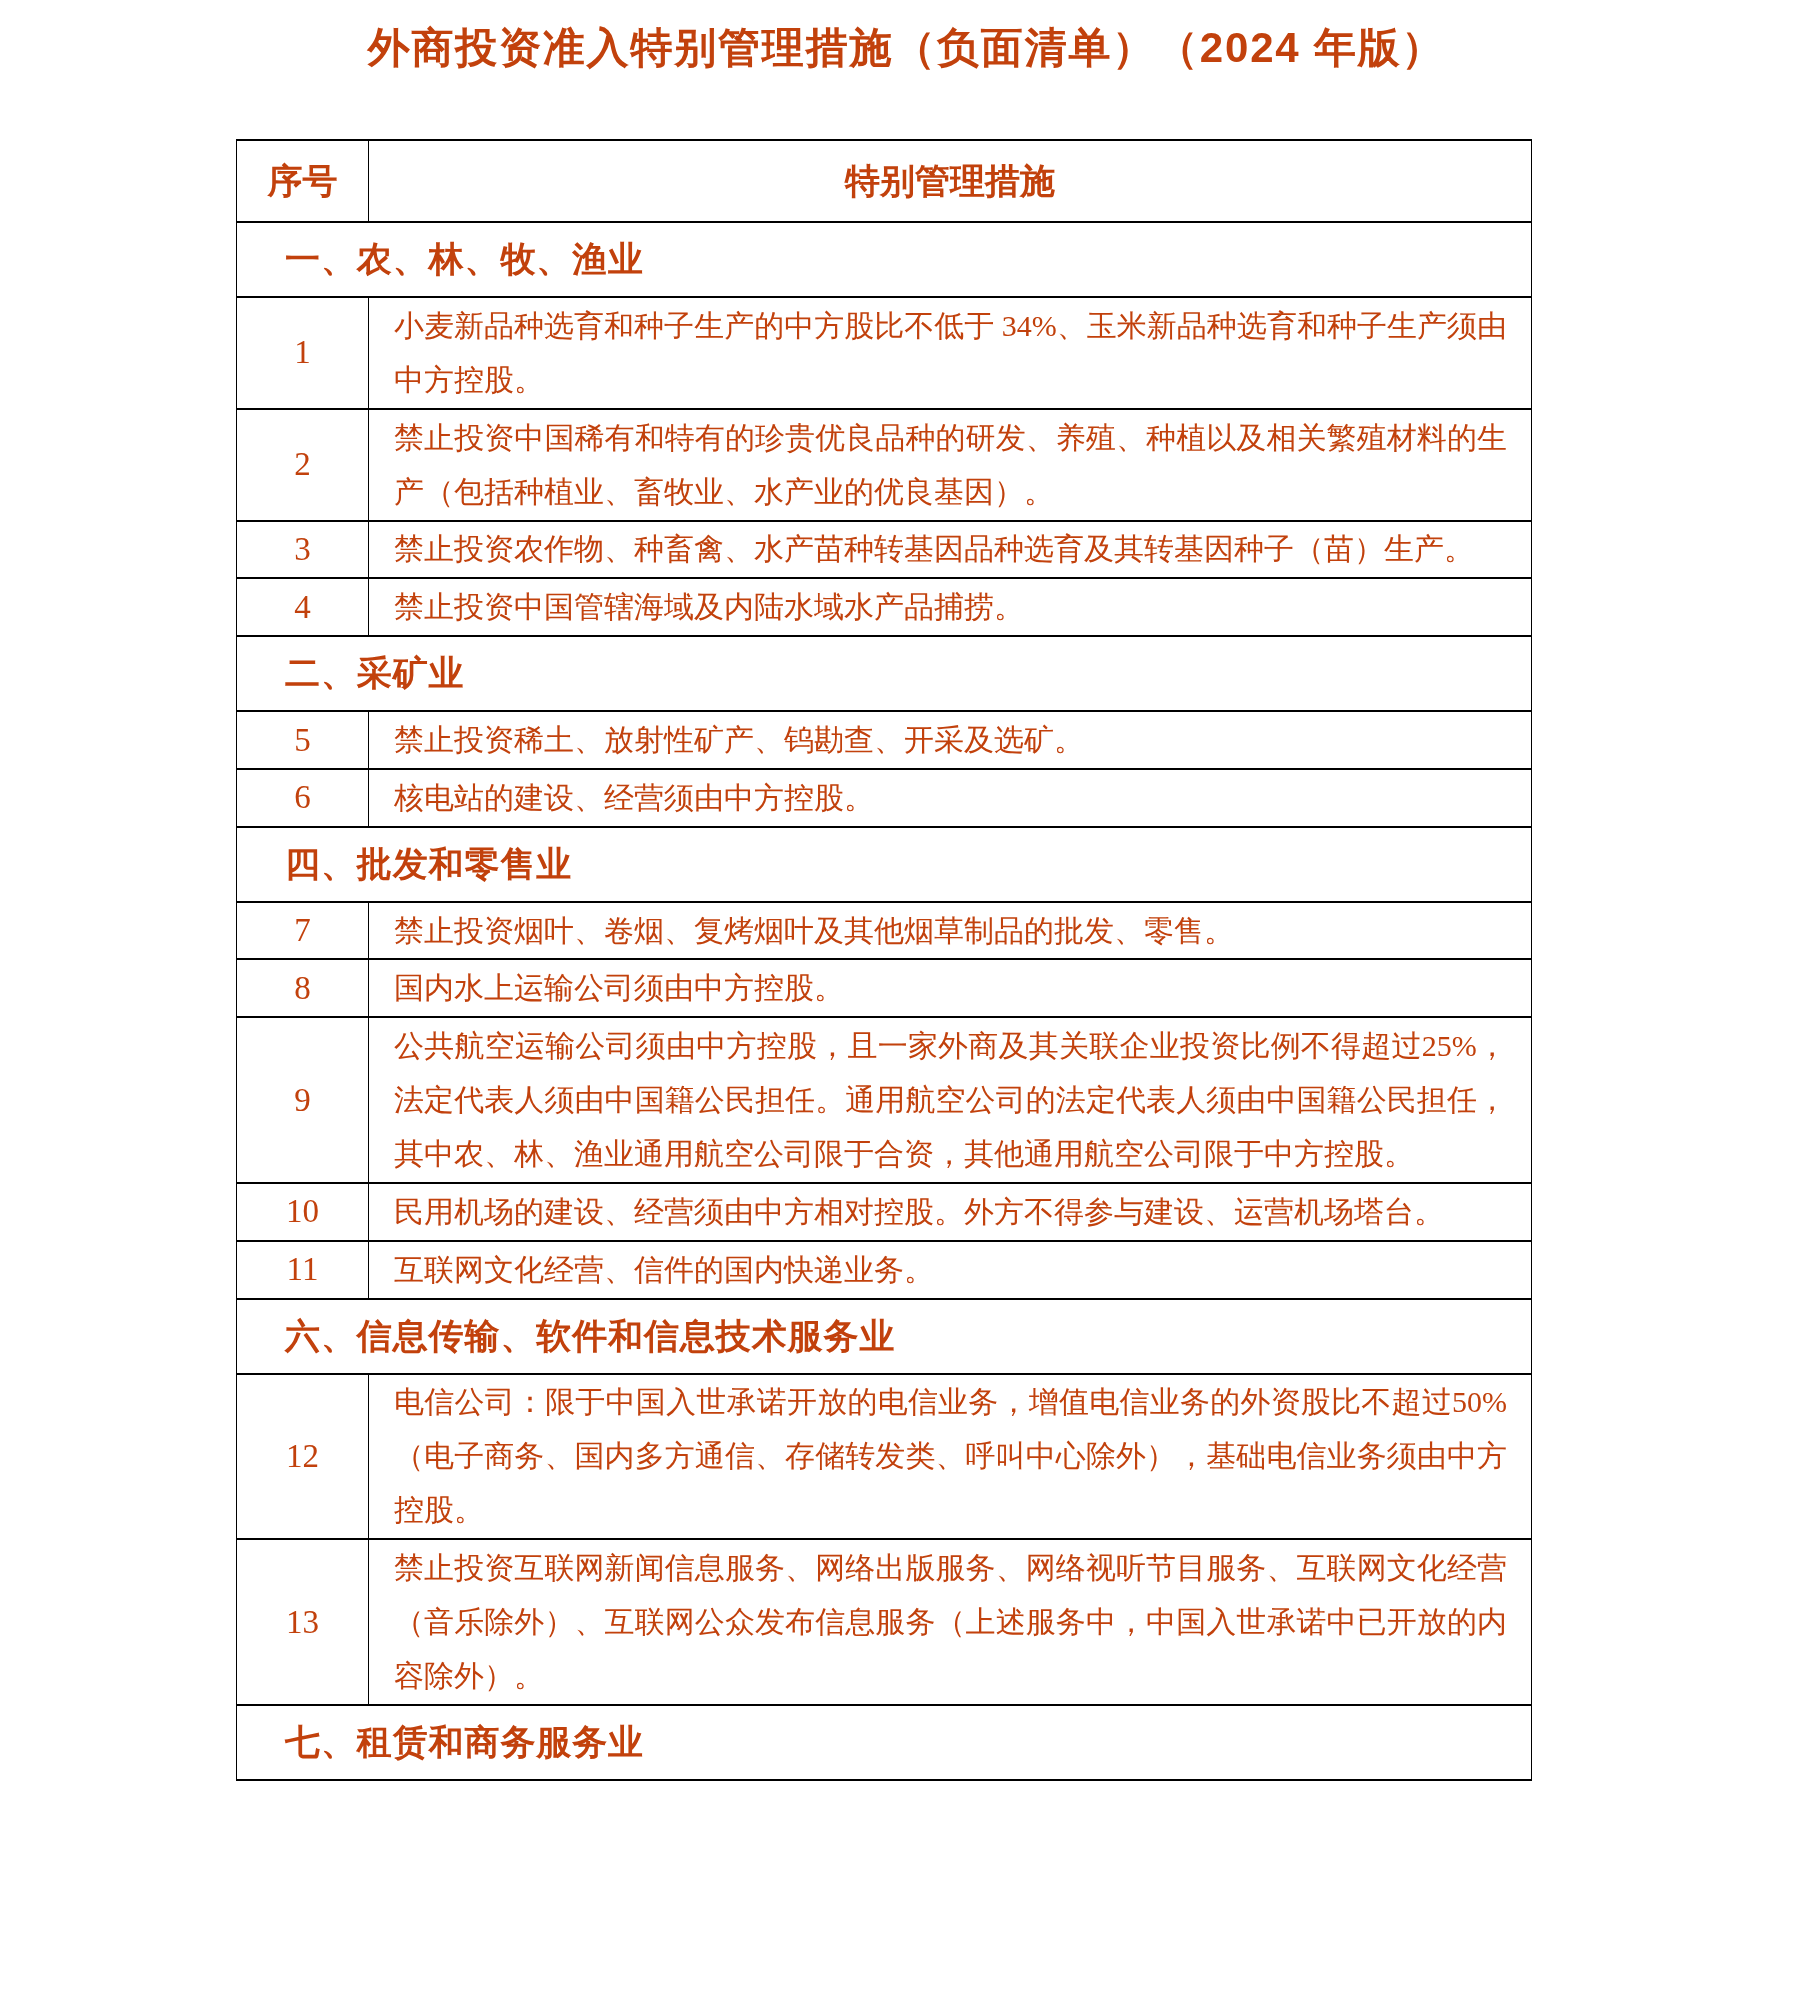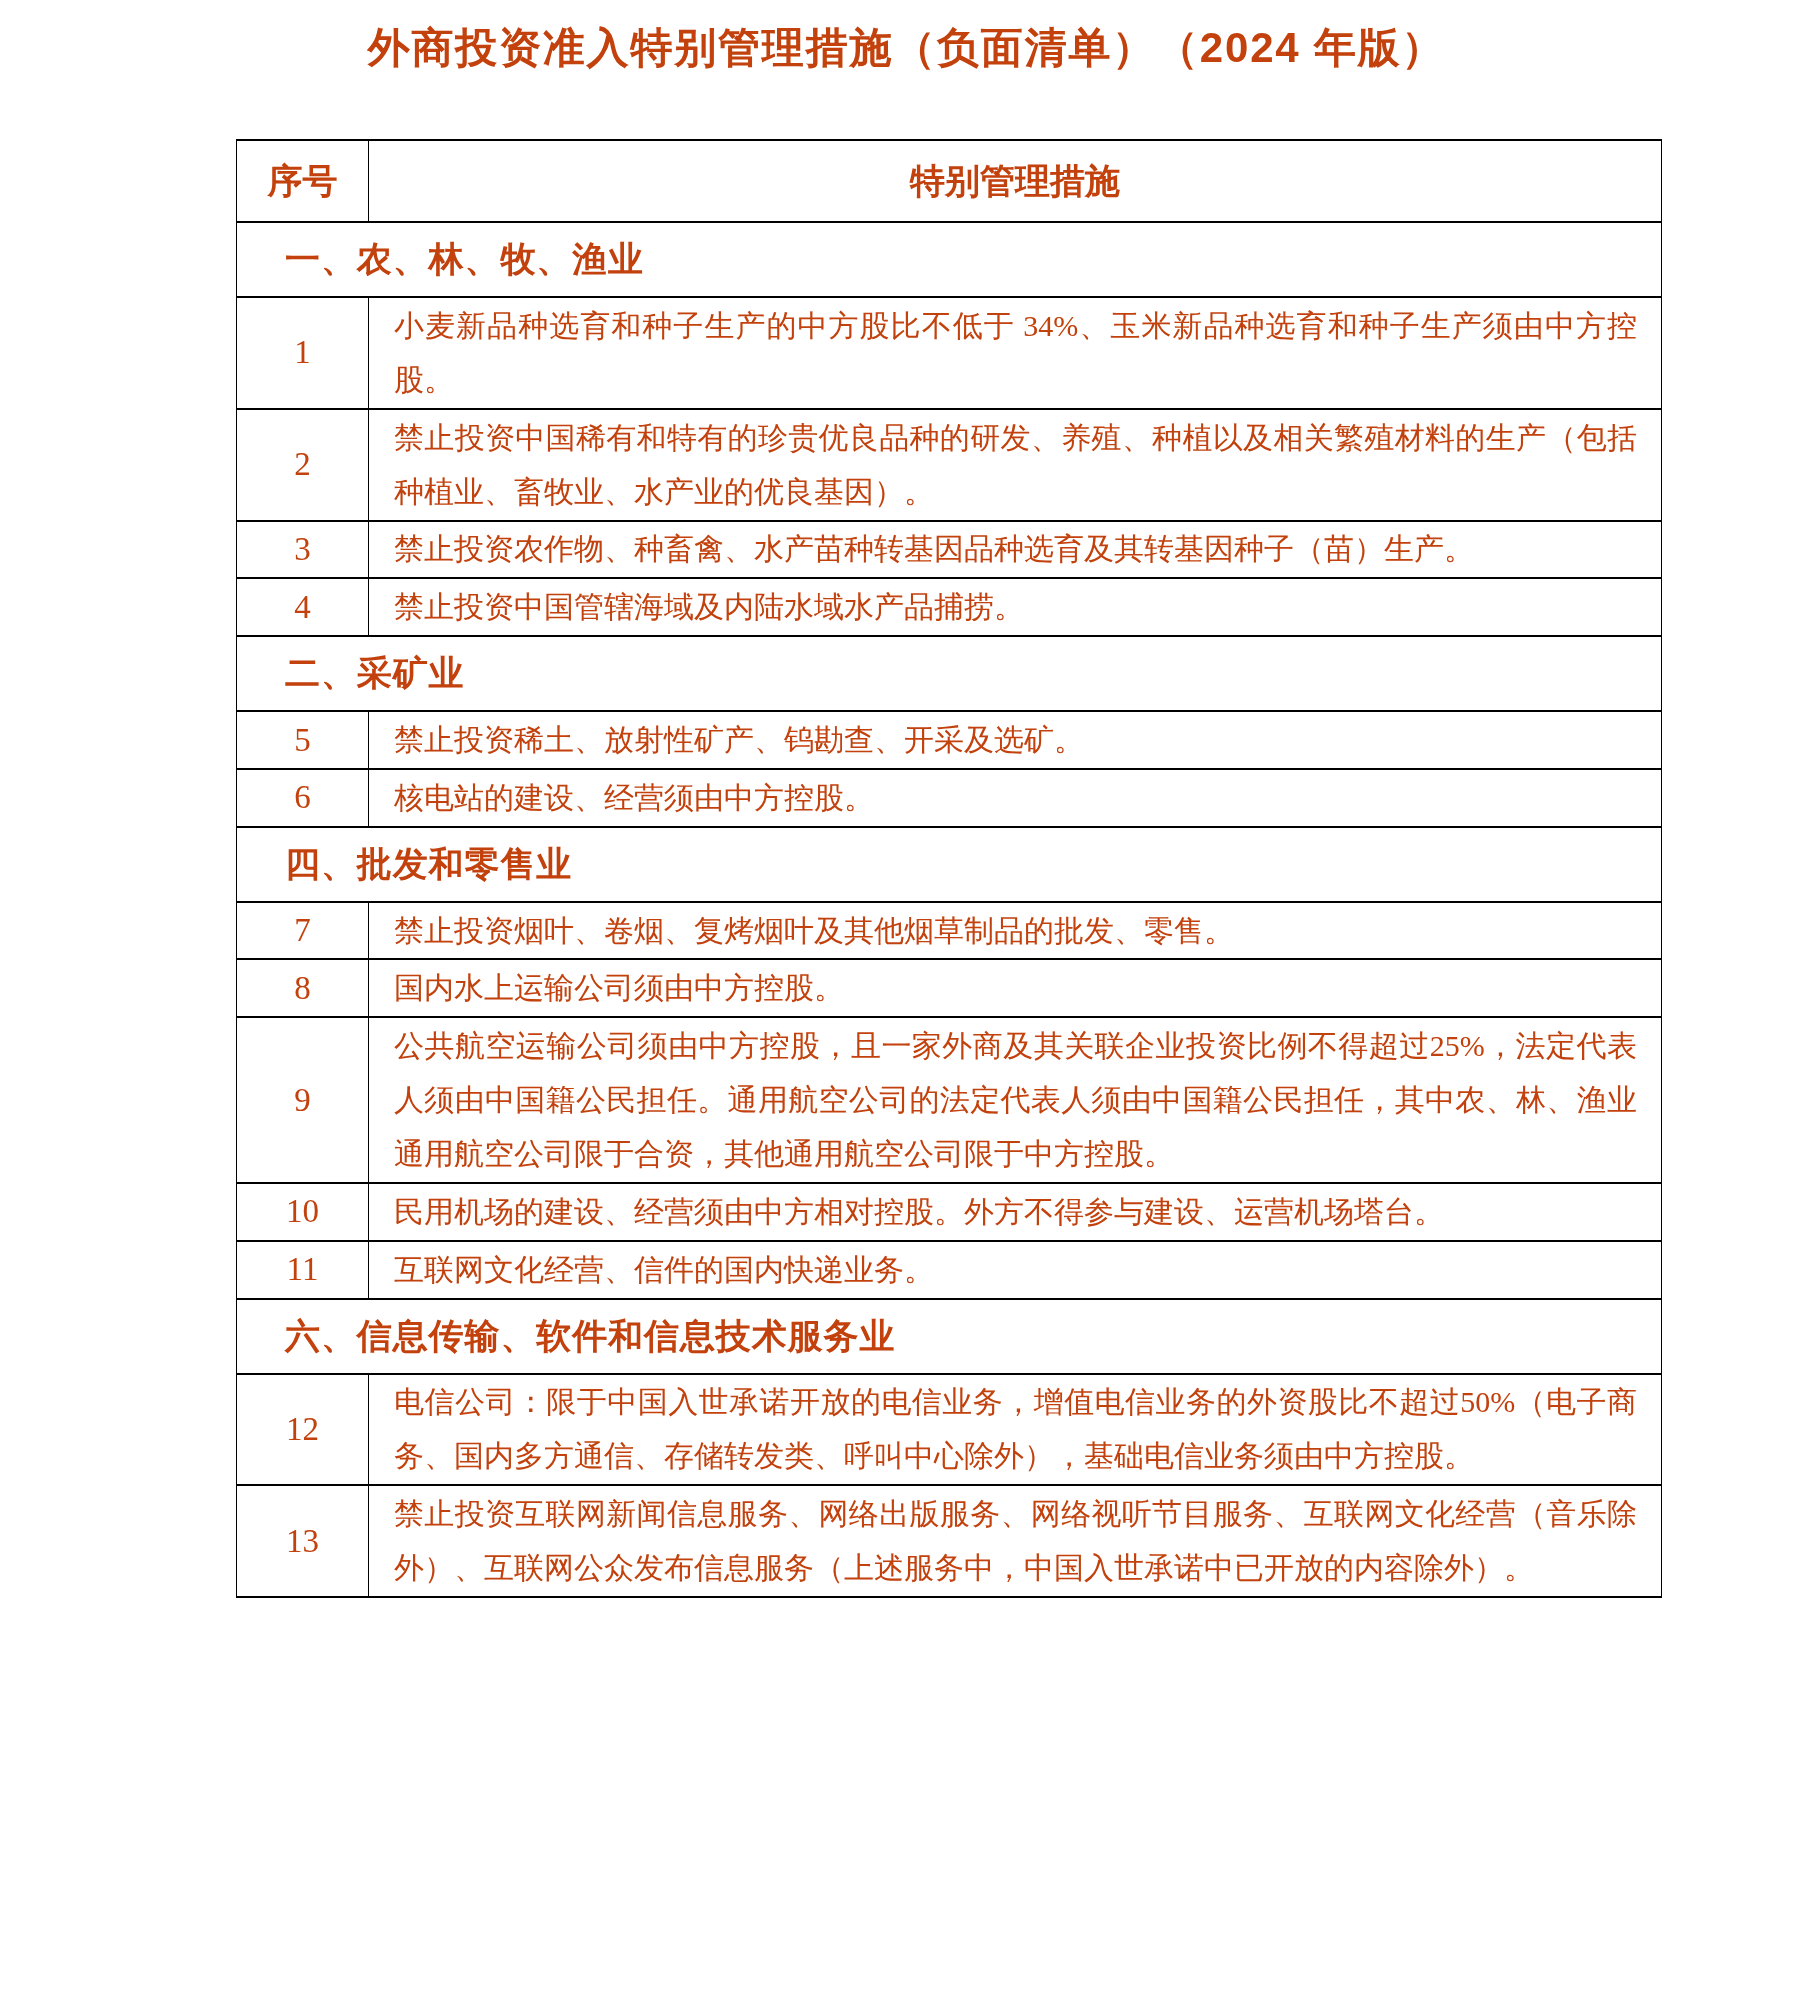--- a/index.html
+++ b/index.html
@@ -25,21 +25,21 @@
     font-family: "Liberation Sans", "DejaVu Sans", sans-serif;
     font-weight: 700;
     font-size: 42px;
     letter-spacing: 1.8px;
     white-space: nowrap;
   }
   table.measures-table {
     position: absolute;
     top: 139px;
     left: 236px;
-    width: 1426px;
+    width: 1296px;
     border-collapse: collapse;
     table-layout: fixed;
   }
   col.col-index { width: 132px; }
   .measures-table th,
   .measures-table td {
     border-left: 1.8px solid #000;
     border-right: 1.8px solid #000;
     border-top: 2.7px solid #000;
     border-bottom: 2.7px solid #000;
@@ -159,17 +159,20 @@
     <td class="section-cell" colspan="2">六、信息传输、软件和信息技术服务业</td>
   </tr>
         <tr class="item-row">
     <td class="index-cell">12</td>
     <td class="measure-cell">电信公司：限于中国入世承诺开放的电信业务，增值电信业务的外资股比不超过50%（电子商务、国内多方通信、存储转发类、呼叫中心除外），基础电信业务须由中方控股。</td>
   </tr>
         <tr class="item-row">
     <td class="index-cell">13</td>
     <td class="measure-cell">禁止投资互联网新闻信息服务、网络出版服务、网络视听节目服务、互联网文化经营（音乐除外）、互联网公众发布信息服务（上述服务中，中国入世承诺中已开放的内容除外）。</td>
   </tr>
+        <tr class="section-row">
+    <td class="section-cell" colspan="2">七、租赁和商务服务业</td>
+  </tr>
       </tbody>
   </table>
 
 </div>
 
 
 </body></html>

